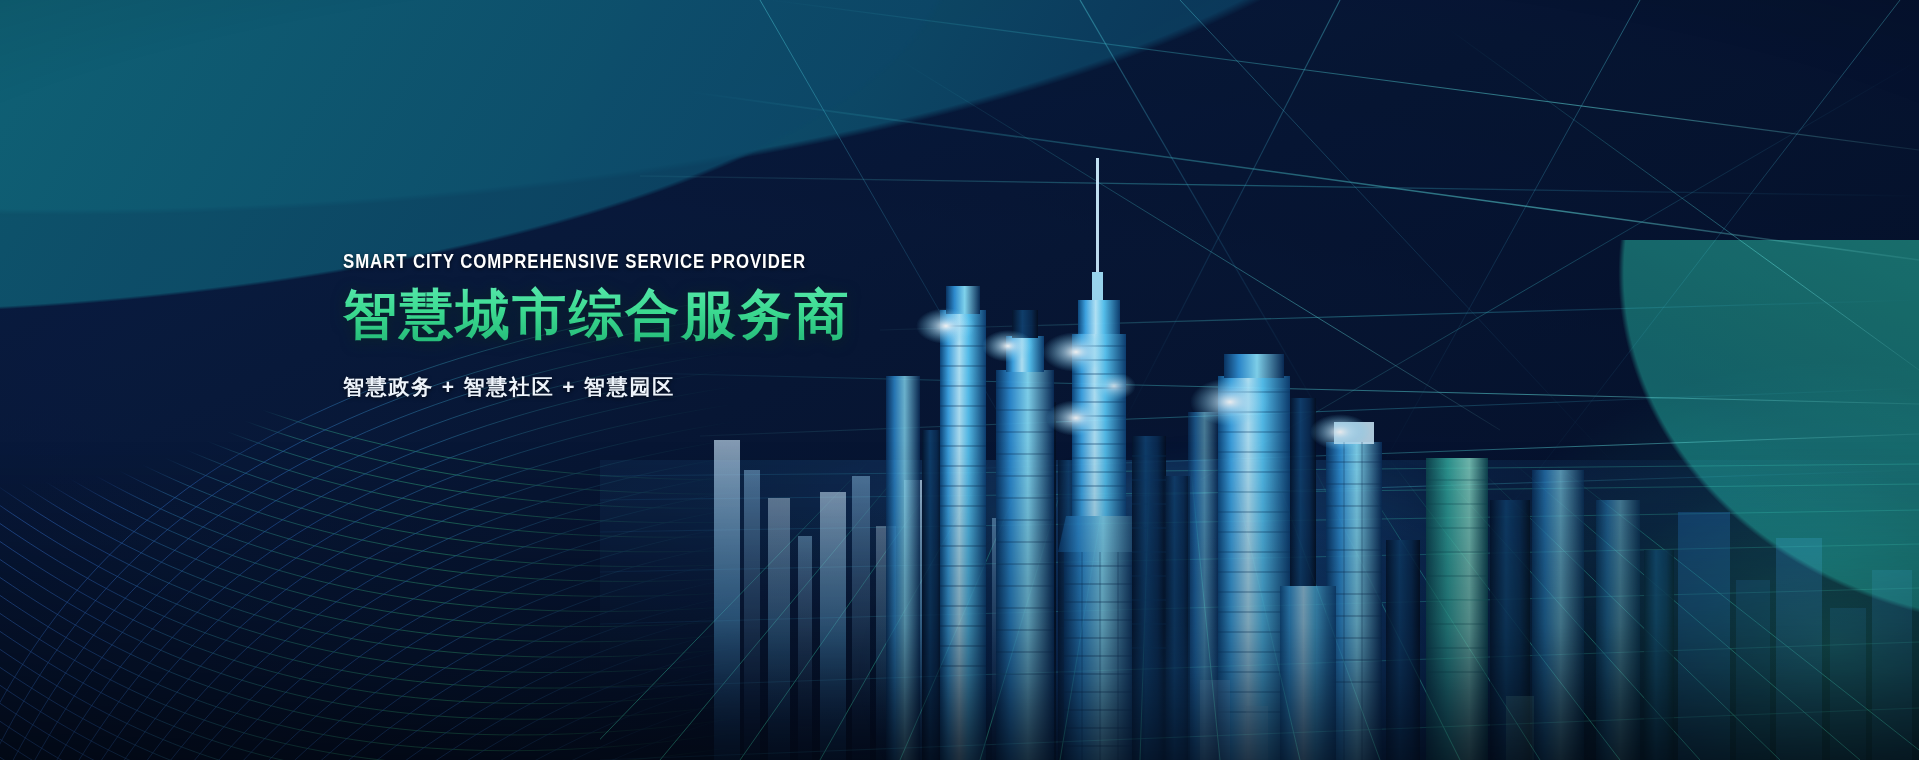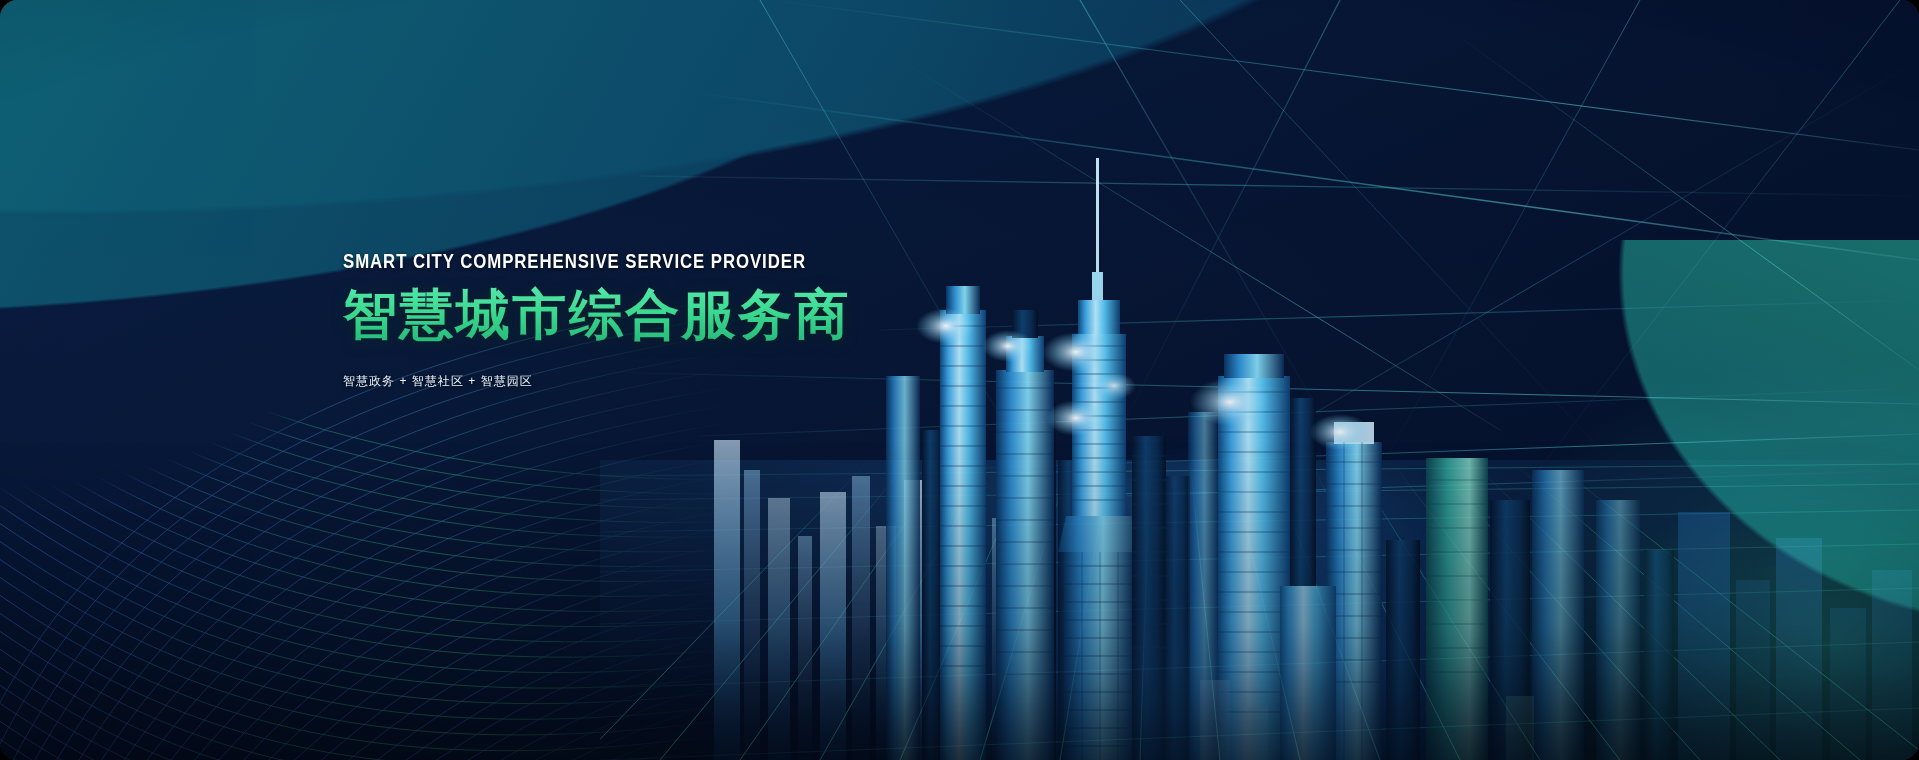--- a/index.html
+++ b/index.html
@@ -3,21 +3,20 @@
 <meta charset="utf-8">
 <style>
   html,body{margin:0;padding:0;background:#000;}
   body{font-family:"Liberation Sans","DejaVu Sans",sans-serif;}
 
   #banner{
     position:relative;
     width:1919px;height:760px;
     overflow:hidden;
     background:#040d22;
-    border-radius:18px;
   }
 
   
   .layer{position:absolute;inset:0;pointer-events:none;}
 
   #sky-base{
     background:
       radial-gradient(125% 95% at 72% 88%, rgba(10,62,120,.55) 0%, rgba(6,28,66,.35) 38%, rgba(2,8,22,0) 68%),
       radial-gradient(90% 70% at 20% 45%, #0a1c44 0%, #071634 45%, #03091d 100%),
       linear-gradient(160deg,#0b2a52 0%,#071a3c 28%,#040f28 60%,#020814 100%);
@@ -124,22 +123,22 @@
     white-space:nowrap;
     background:linear-gradient(180deg,#57e8ac 0%,#3ddb92 42%,#23b977 100%);
     -webkit-background-clip:text;
     background-clip:text;
     color:transparent;
     -webkit-text-fill-color:transparent;
     filter:drop-shadow(0 2px 7px rgba(10,40,30,.72));
   }
   #subtitle{
     font-family:"Liberation Sans","DejaVu Sans",sans-serif;
-    font-weight:400;
-    font-size:12px;
+    font-weight:700;
+    font-size:21px;
     letter-spacing:.085em;
     color:#eef4fb;
     margin:0;
     white-space:nowrap;
     text-shadow:0 1px 4px rgba(0,0,0,.7);
   }
 </style>
 </head>
 <body>
 

